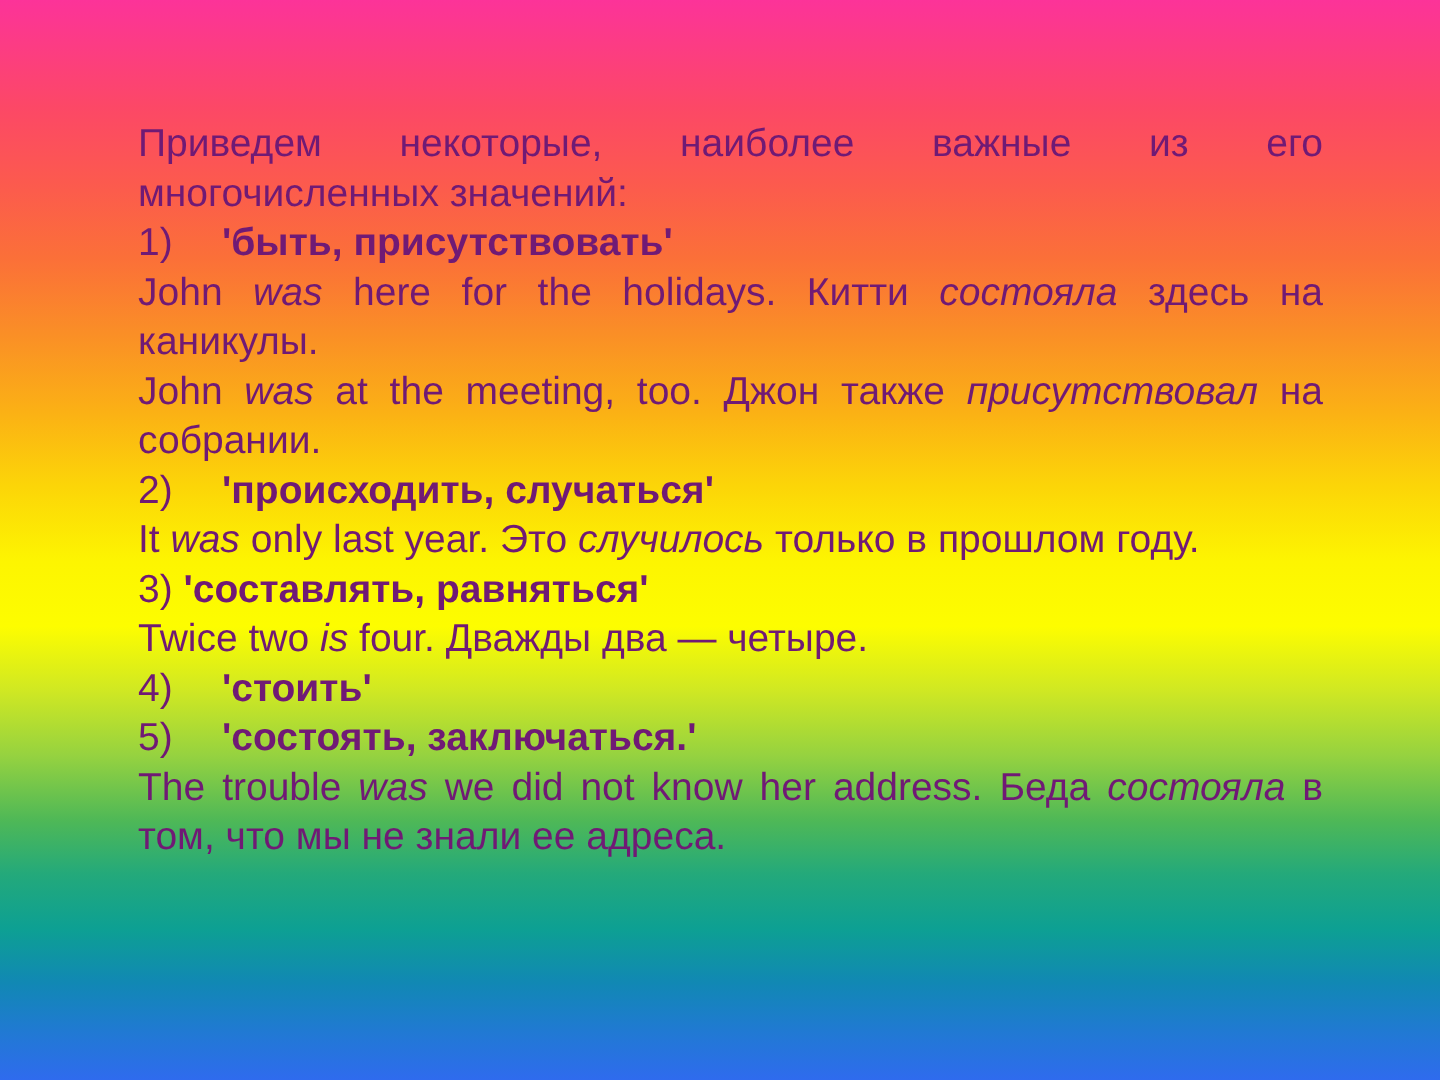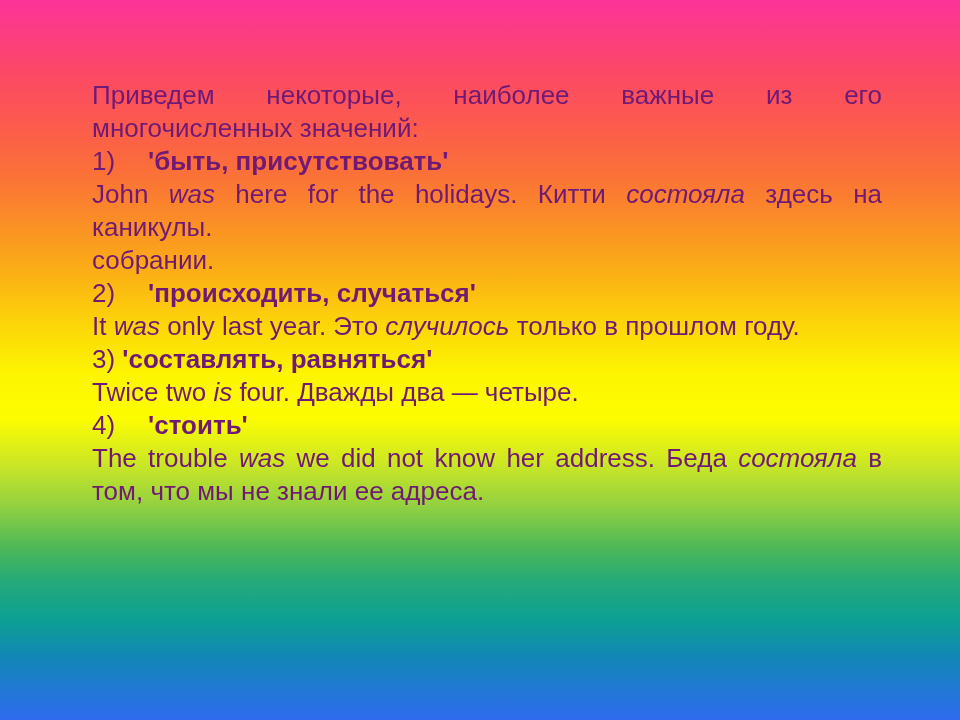--- a/index.html
+++ b/index.html
@@ -73,35 +73,39 @@
         <div class="line"><span>многочисленных значений:</span></div>
       </div>
       <div class="para">
         <div class="line"><span class="num">1)</span><span class="b">'быть, присутствовать'</span></div>
       </div>
       <div class="para">
         <div class="line jfull"><span>John </span><span class="i">was</span><span> here for the holidays. Китти </span><span class="i">состояла</span><span> здесь на</span></div>
         <div class="line"><span>каникулы.</span></div>
       </div>
       <div class="para">
+        <div class="line jfull"><span>John </span><span class="i">was</span><span> at the meeting, too. Джон также </span><span class="i">присутствовал</span><span> на</span></div>
         <div class="line"><span>собрании.</span></div>
       </div>
       <div class="para">
         <div class="line"><span class="num">2)</span><span class="b">'происходить, случаться'</span></div>
       </div>
       <div class="para">
         <div class="line"><span>It </span><span class="i">was</span><span> only last year. Это </span><span class="i">случилось</span><span> только в прошлом году.</span></div>
       </div>
       <div class="para">
         <div class="line"><span>3) </span><span class="b">'составлять, равняться'</span></div>
       </div>
       <div class="para">
         <div class="line"><span>Twice two </span><span class="i">is</span><span> four. Дважды два — четыре.</span></div>
       </div>
       <div class="para">
         <div class="line"><span class="num">4)</span><span class="b">'стоить'</span></div>
       </div>
       <div class="para">
+        <div class="line"><span class="num">5)</span><span class="b">'состоять, заключаться.'</span></div>
+      </div>
+      <div class="para">
         <div class="line jfull"><span>The trouble </span><span class="i">was</span><span> we did not know her address. Беда </span><span class="i">состояла</span><span> в</span></div>
         <div class="line"><span>том, что мы не знали ее адреса.</span></div>
       </div>
     </div>
 </div>
 
 </body></html>

